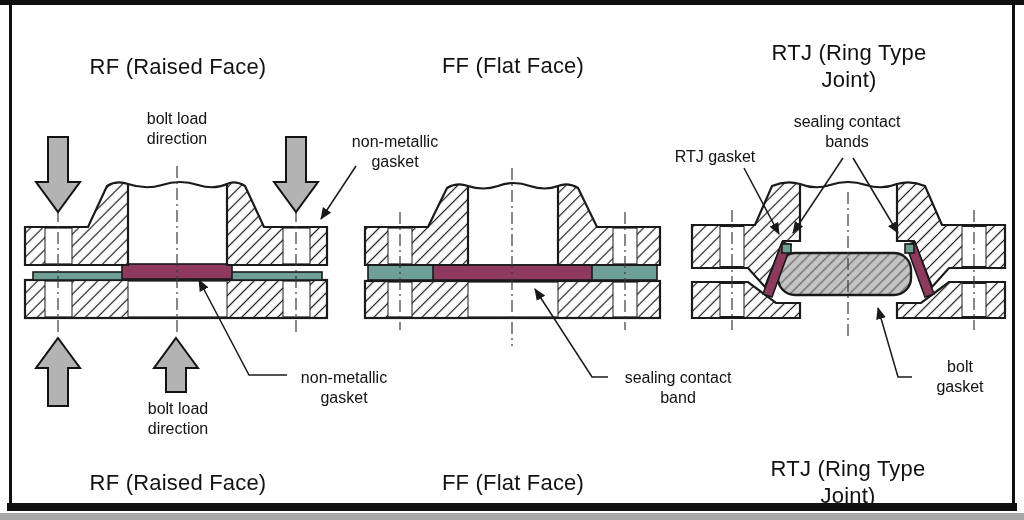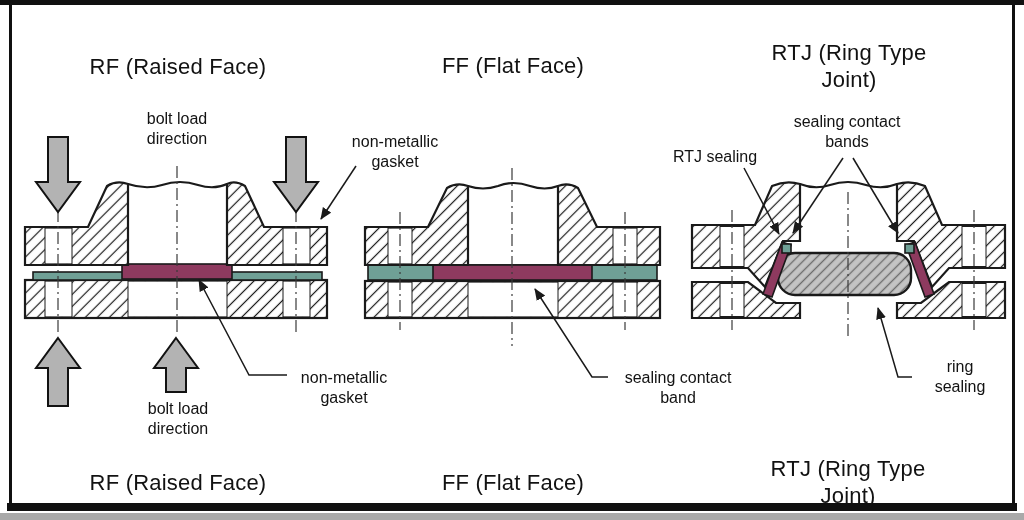--- a/index.html
+++ b/index.html
@@ -146,22 +146,22 @@
   <div class="lbl" style="left:395px; top:152px;">non-metallic
 gasket</div>
   <div class="lbl" style="left:344px; top:388px;">non-metallic
 gasket</div>
   <div class="lbl" style="left:178px; top:419px;">bolt load
 direction</div>
 
   <div class="lbl" style="left:678px; top:388px;">sealing contact
 band</div>
 
-  <div class="lbl" style="left:715px; top:157px;">RTJ sealing</div>
+  <div class="lbl" style="left:715px; top:157px;">RTJ gasket</div>
   <div class="lbl" style="left:847px; top:132px;">sealing contact
 bands</div>
-  <div class="lbl" style="left:960px; top:377px;">ring sealing</div>
+  <div class="lbl" style="left:960px; top:377px;">bolt gasket</div>
 
   <div class="lbl ttl" style="left:178px; top:483px;">RF (Raised Face)</div>
   <div class="lbl ttl" style="left:513px; top:483px;">FF (Flat Face)</div>
   <div class="lbl ttl" style="left:848px; top:483px;">RTJ (Ring Type Joint)</div>
 
 </div>
 
 </body></html>

